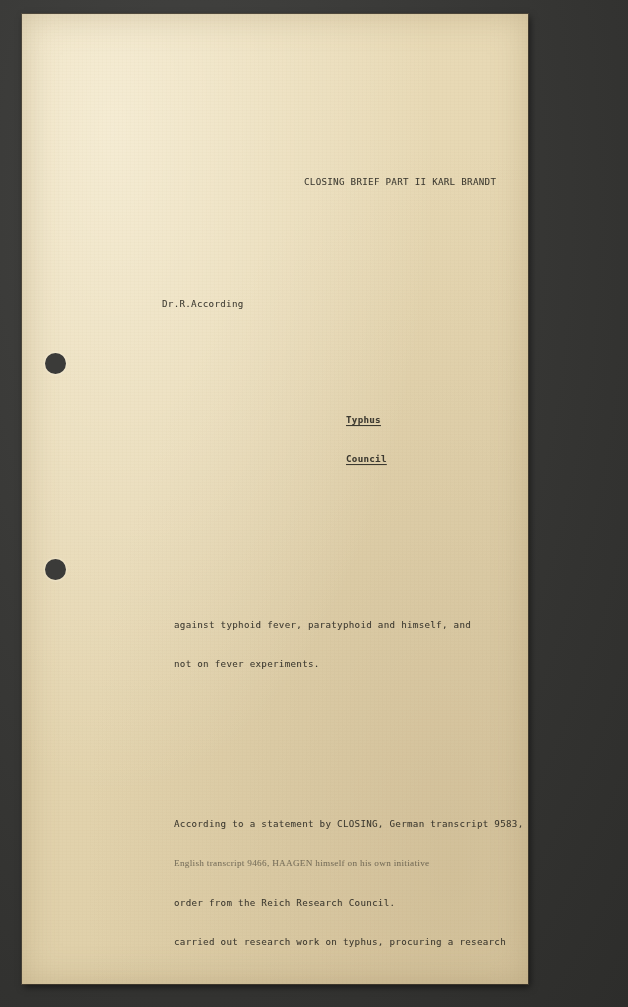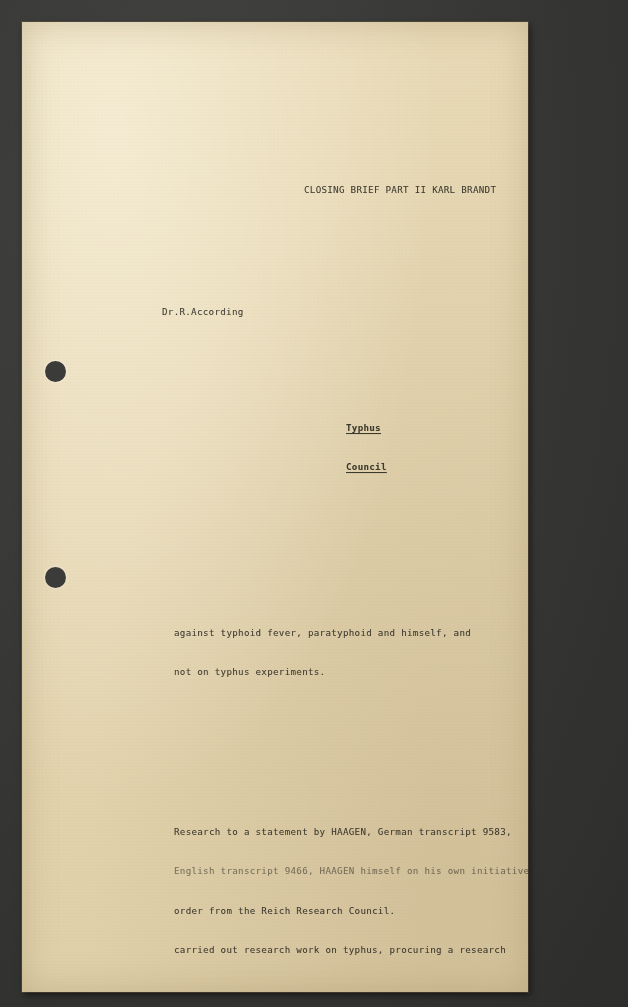--- a/index.html
+++ b/index.html
@@ -20,21 +20,21 @@
     position: absolute;
     inset: 0;
     background:
       radial-gradient(ellipse at 30% 20%, #434341 0%, #333331 70%, #2d2d2b 100%);
   }
 
   
   #paper-sheet {
     position: absolute;
     left: 22px;
-    top: 22px;
+    top: 14px;
     width: 506px;
     height: 970px;
     background: #e3d3ae;
     background-image:
       radial-gradient(ellipse at 18% 12%, rgba(255,250,235,0.55) 0%, rgba(255,250,235,0) 55%),
       radial-gradient(ellipse at 85% 88%, rgba(193,173,135,0.45) 0%, rgba(193,173,135,0) 60%),
       linear-gradient(155deg, #eadcb9 0%, #e5d6b1 45%, #ddcda6 100%);
     box-shadow:
       0 0 0 1px rgba(120,104,74,0.35),
       2px 3px 7px rgba(0,0,0,0.55);
@@ -82,21 +82,21 @@
     letter-spacing: 0.35px;
     white-space: pre;
   }
   .tline {
     position: relative;
     height: 13.05px;
     opacity: 0.87;
     text-shadow: 0.35px 0.35px 0 rgba(60,52,36,0.25);
   }
   .u { text-decoration: underline; text-underline-offset: 2px; font-weight: bold; }
-  .faded { opacity: 0.55; }
+  .faded { opacity: 0.55; font-family: Liberation Serif, serif; }
 
   #doc-header { margin-top: 97px; padding-left: 282px; }
   #addressee-line { margin-top: 17px; padding-left: 140px; }
   #subject-block { margin-top: 12px; padding-left: 324px; }
   .body-block { padding-left: 140px; }
   .indent-1 { padding-left: 152px; }
   .gap-md { height: 17px; }
   .gap-lg { height: 22px; }
 </style>
 </head>
@@ -120,27 +120,27 @@
 
     <div id="subject-block">
       <div class="tline"><span class="u">Typhus</span></div>
       <div class="tline"><span class="u">Council</span></div>
     </div>
 
     <div class="gap-lg"></div>
 
     <div class="body-block indent-1">
       <div class="tline">against typhoid fever, paratyphoid and himself, and</div>
-      <div class="tline">not on typhus experiments.</div>
+      <div class="tline">not on fever experiments.</div>
     </div>
 
     <div class="gap-md"></div>
 
     <div class="body-block indent-1">
-      <div class="tline">Research to a statement by HAAGEN, German transcript 9583,</div>
+      <div class="tline">According to a statement by CLOSING, German transcript 9583,</div>
       <div class="tline faded">English transcript 9466, HAAGEN himself on his own initiative</div>
       <div class="tline">order from the Reich Research Council.</div>
       <div class="tline">carried out research work on typhus, procuring a research</div>
     </div>
 
     
     
 
     
 

